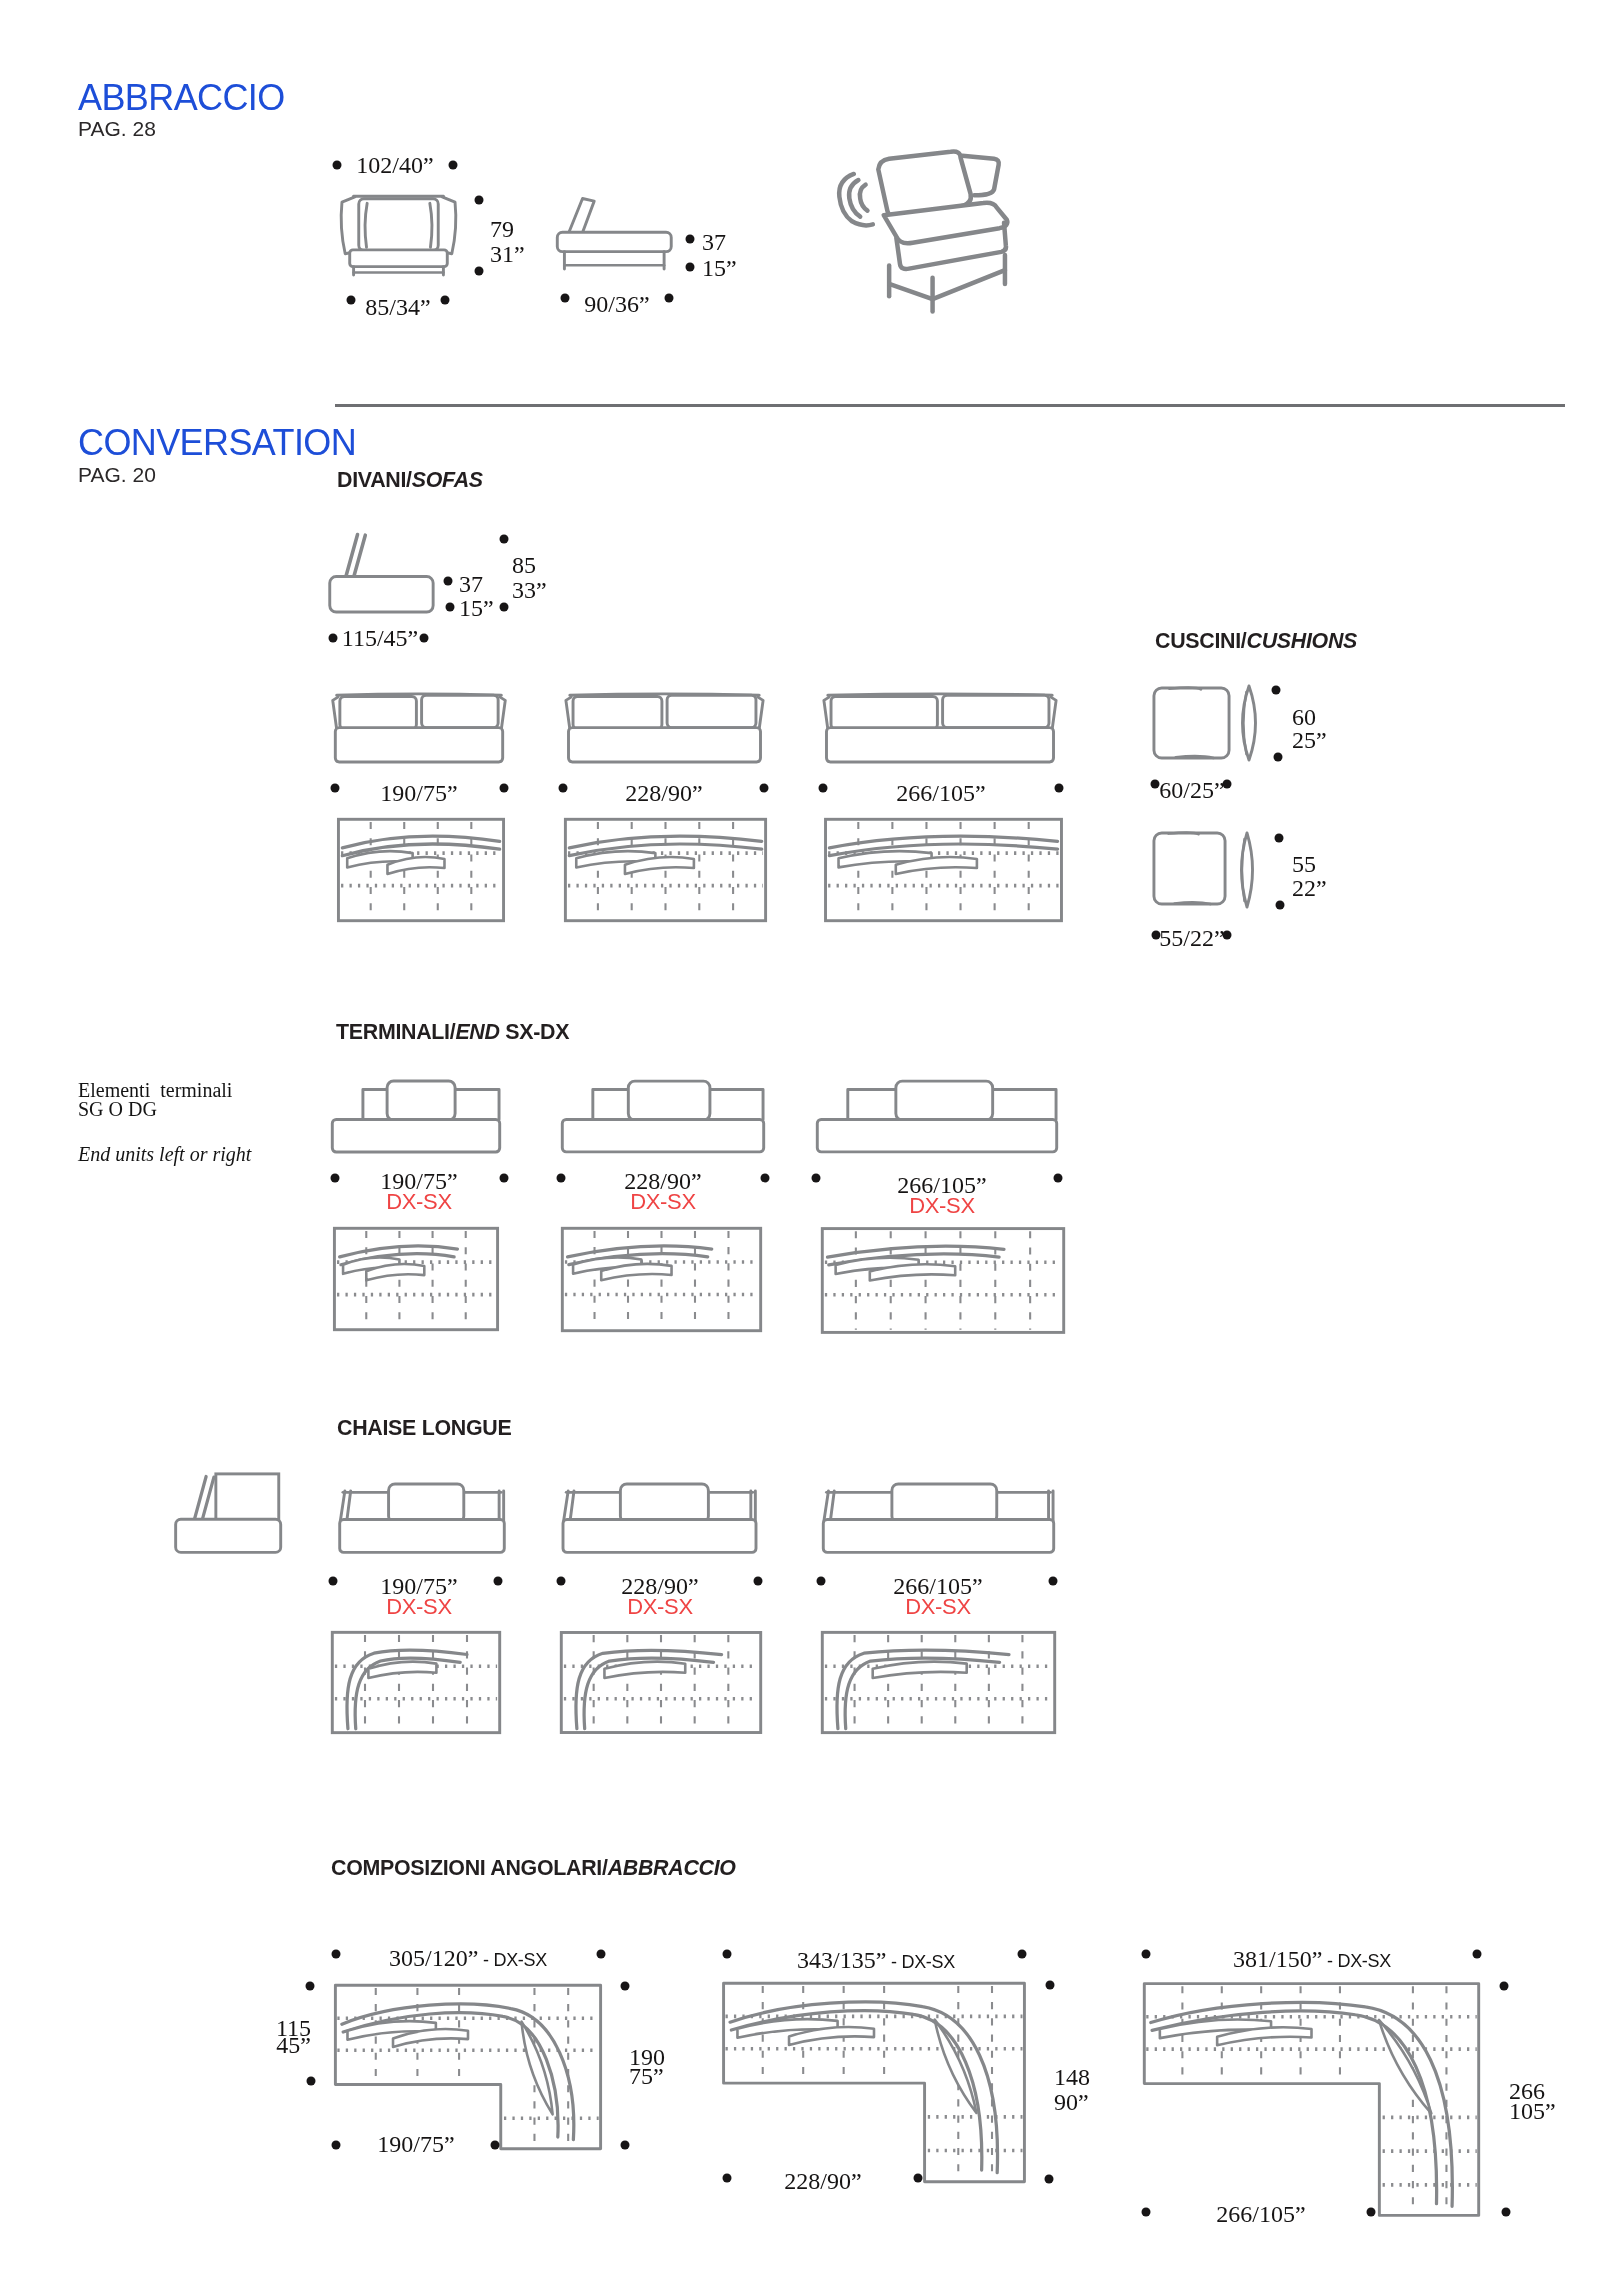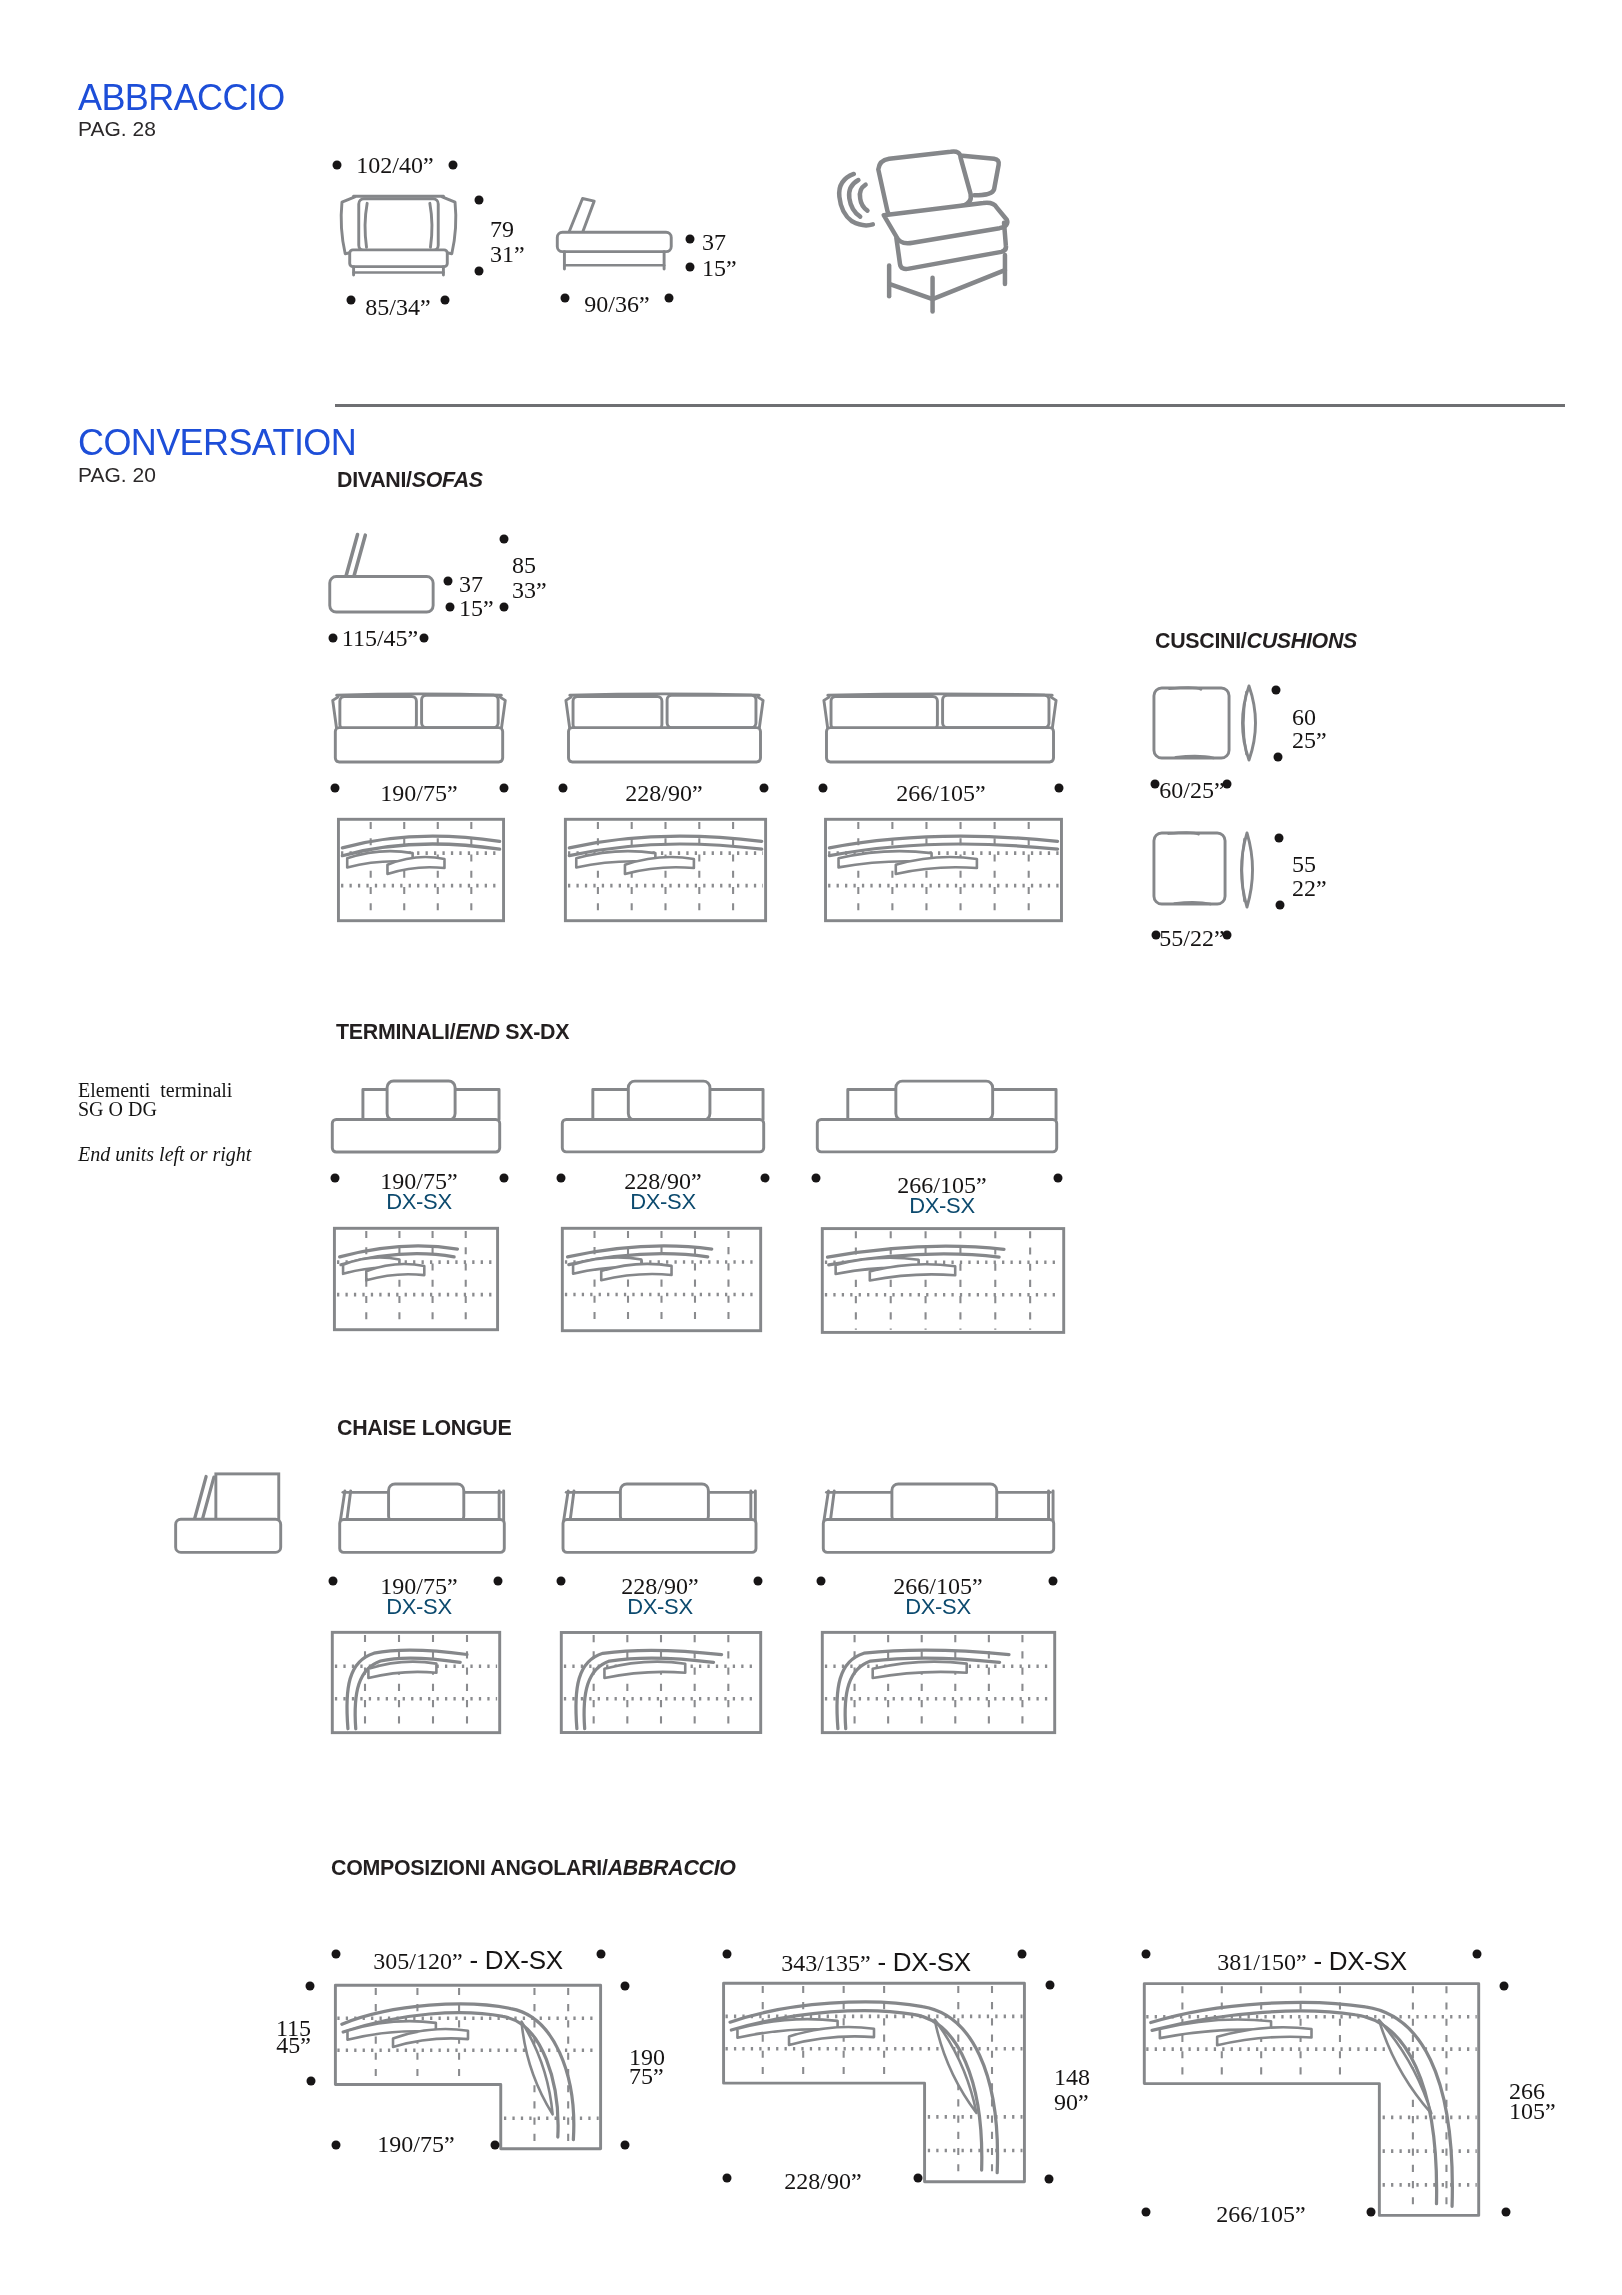--- a/index.html
+++ b/index.html
@@ -5,24 +5,24 @@
   html,body{margin:0;padding:0;background:#e8e8e8;}
   .page{position:relative;width:1623px;height:2295px;background:#ffffff;overflow:hidden;
         font-family:"Liberation Sans","DejaVu Sans",sans-serif;}
   .sec-title{position:absolute;font-size:36px;letter-spacing:-0.6px;color:#1d4ed8;white-space:nowrap;}
   .pag{position:absolute;font-size:21px;color:#2b2829;white-space:nowrap;}
   .h2{position:absolute;font-size:21.4px;font-weight:bold;letter-spacing:-0.3px;color:#231f20;white-space:nowrap;}
   .h2 i{font-style:italic;}
   .lbl{position:absolute;font-family:"Liberation Serif","DejaVu Serif",serif;font-size:24px;color:#161414;white-space:nowrap;}
   .lblc{transform:translateX(-50%);text-align:left;}
   .lblr{text-align:right;}
-  .dx{position:absolute;font-size:22px;letter-spacing:-0.3px;color:#0c4a6e;white-space:nowrap;transform:translateX(-50%);}
+  .dx{position:absolute;font-size:22px;letter-spacing:-0.3px;color:#ef4444;white-space:nowrap;transform:translateX(-50%);}
   .note{position:absolute;font-family:"Liberation Serif","DejaVu Serif",serif;font-size:20px;color:#141414;white-space:pre;}
   .note i{font-style:italic;}
-  .sans2{font-family:"Liberation Sans","DejaVu Sans",sans-serif;font-size:26px;letter-spacing:-0.3px;}
+  .sans2{font-family:"Liberation Sans","DejaVu Sans",sans-serif;font-size:18px;letter-spacing:-0.3px;}
   .rule{position:absolute;background:#6e6f72;height:2.6px;}
   .dot{position:absolute;width:9px;height:9px;border-radius:50%;background:#171516;transform:translate(-50%,-50%);}
   svg{position:absolute;overflow:visible;}
 </style>
 </head>
 <body>
 
 <div class="page">
 
   <div class="sec-title" style="left:78px;top:77px">ABBRACCIO</div>

